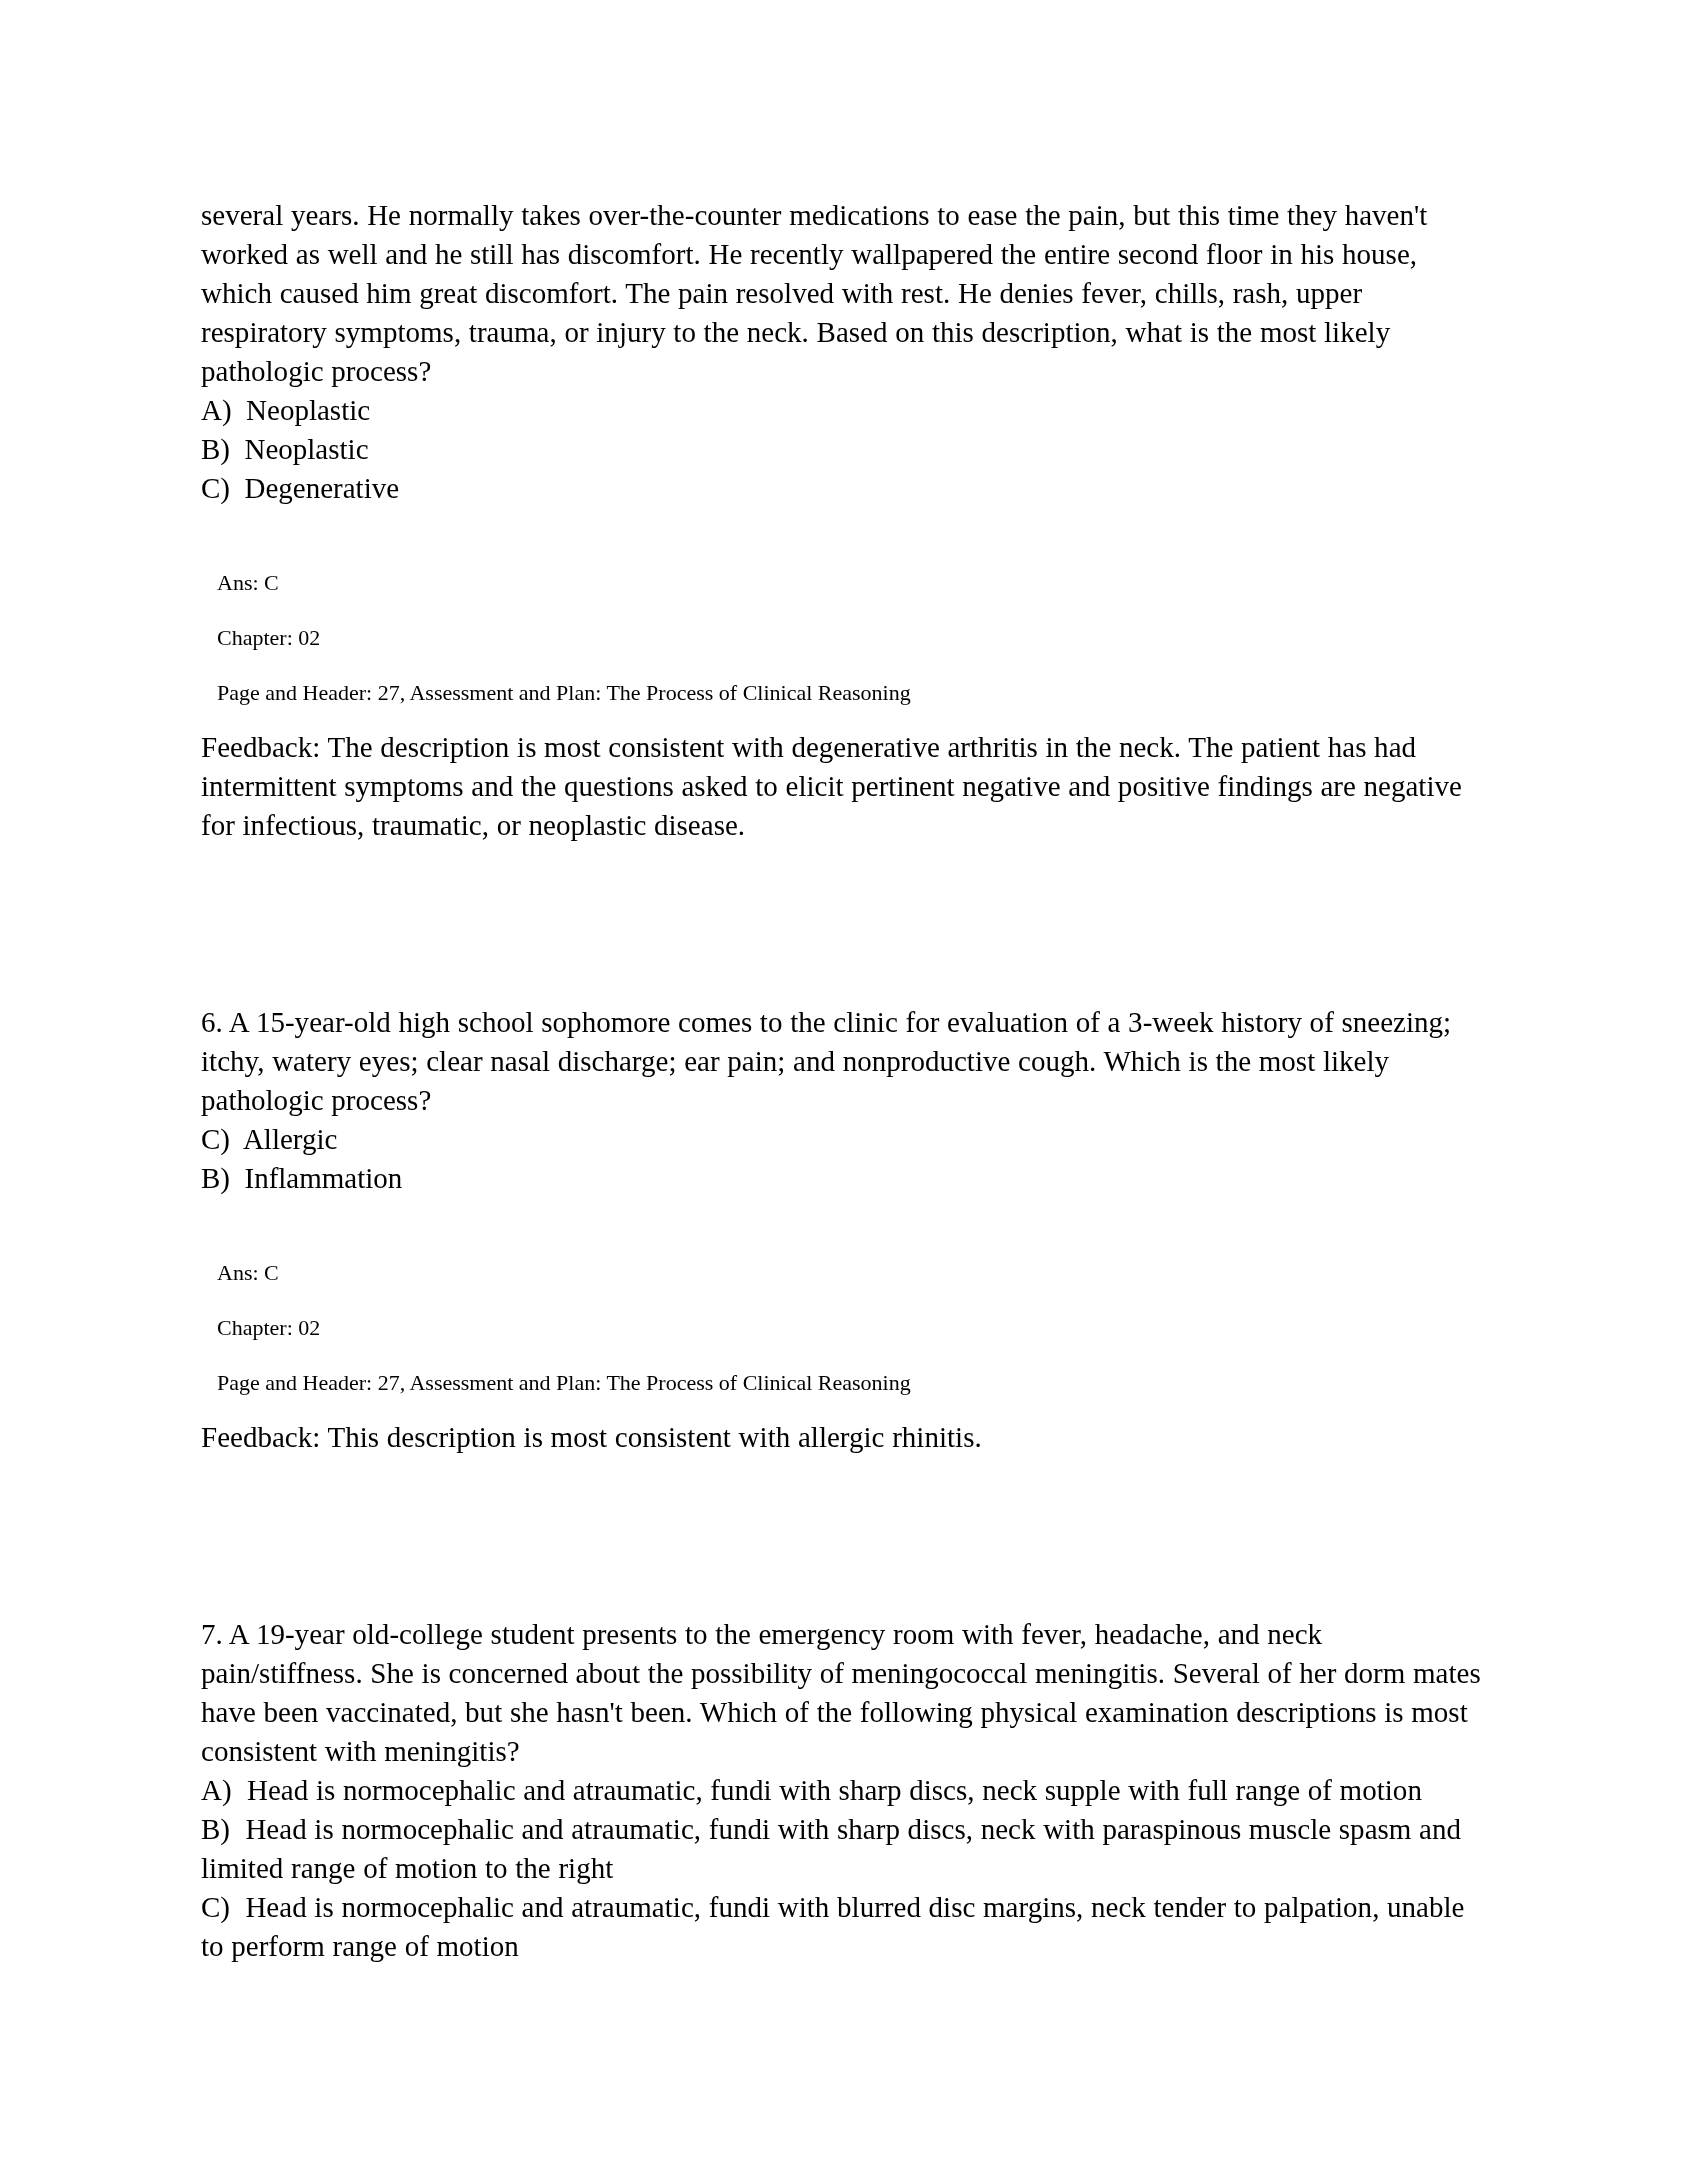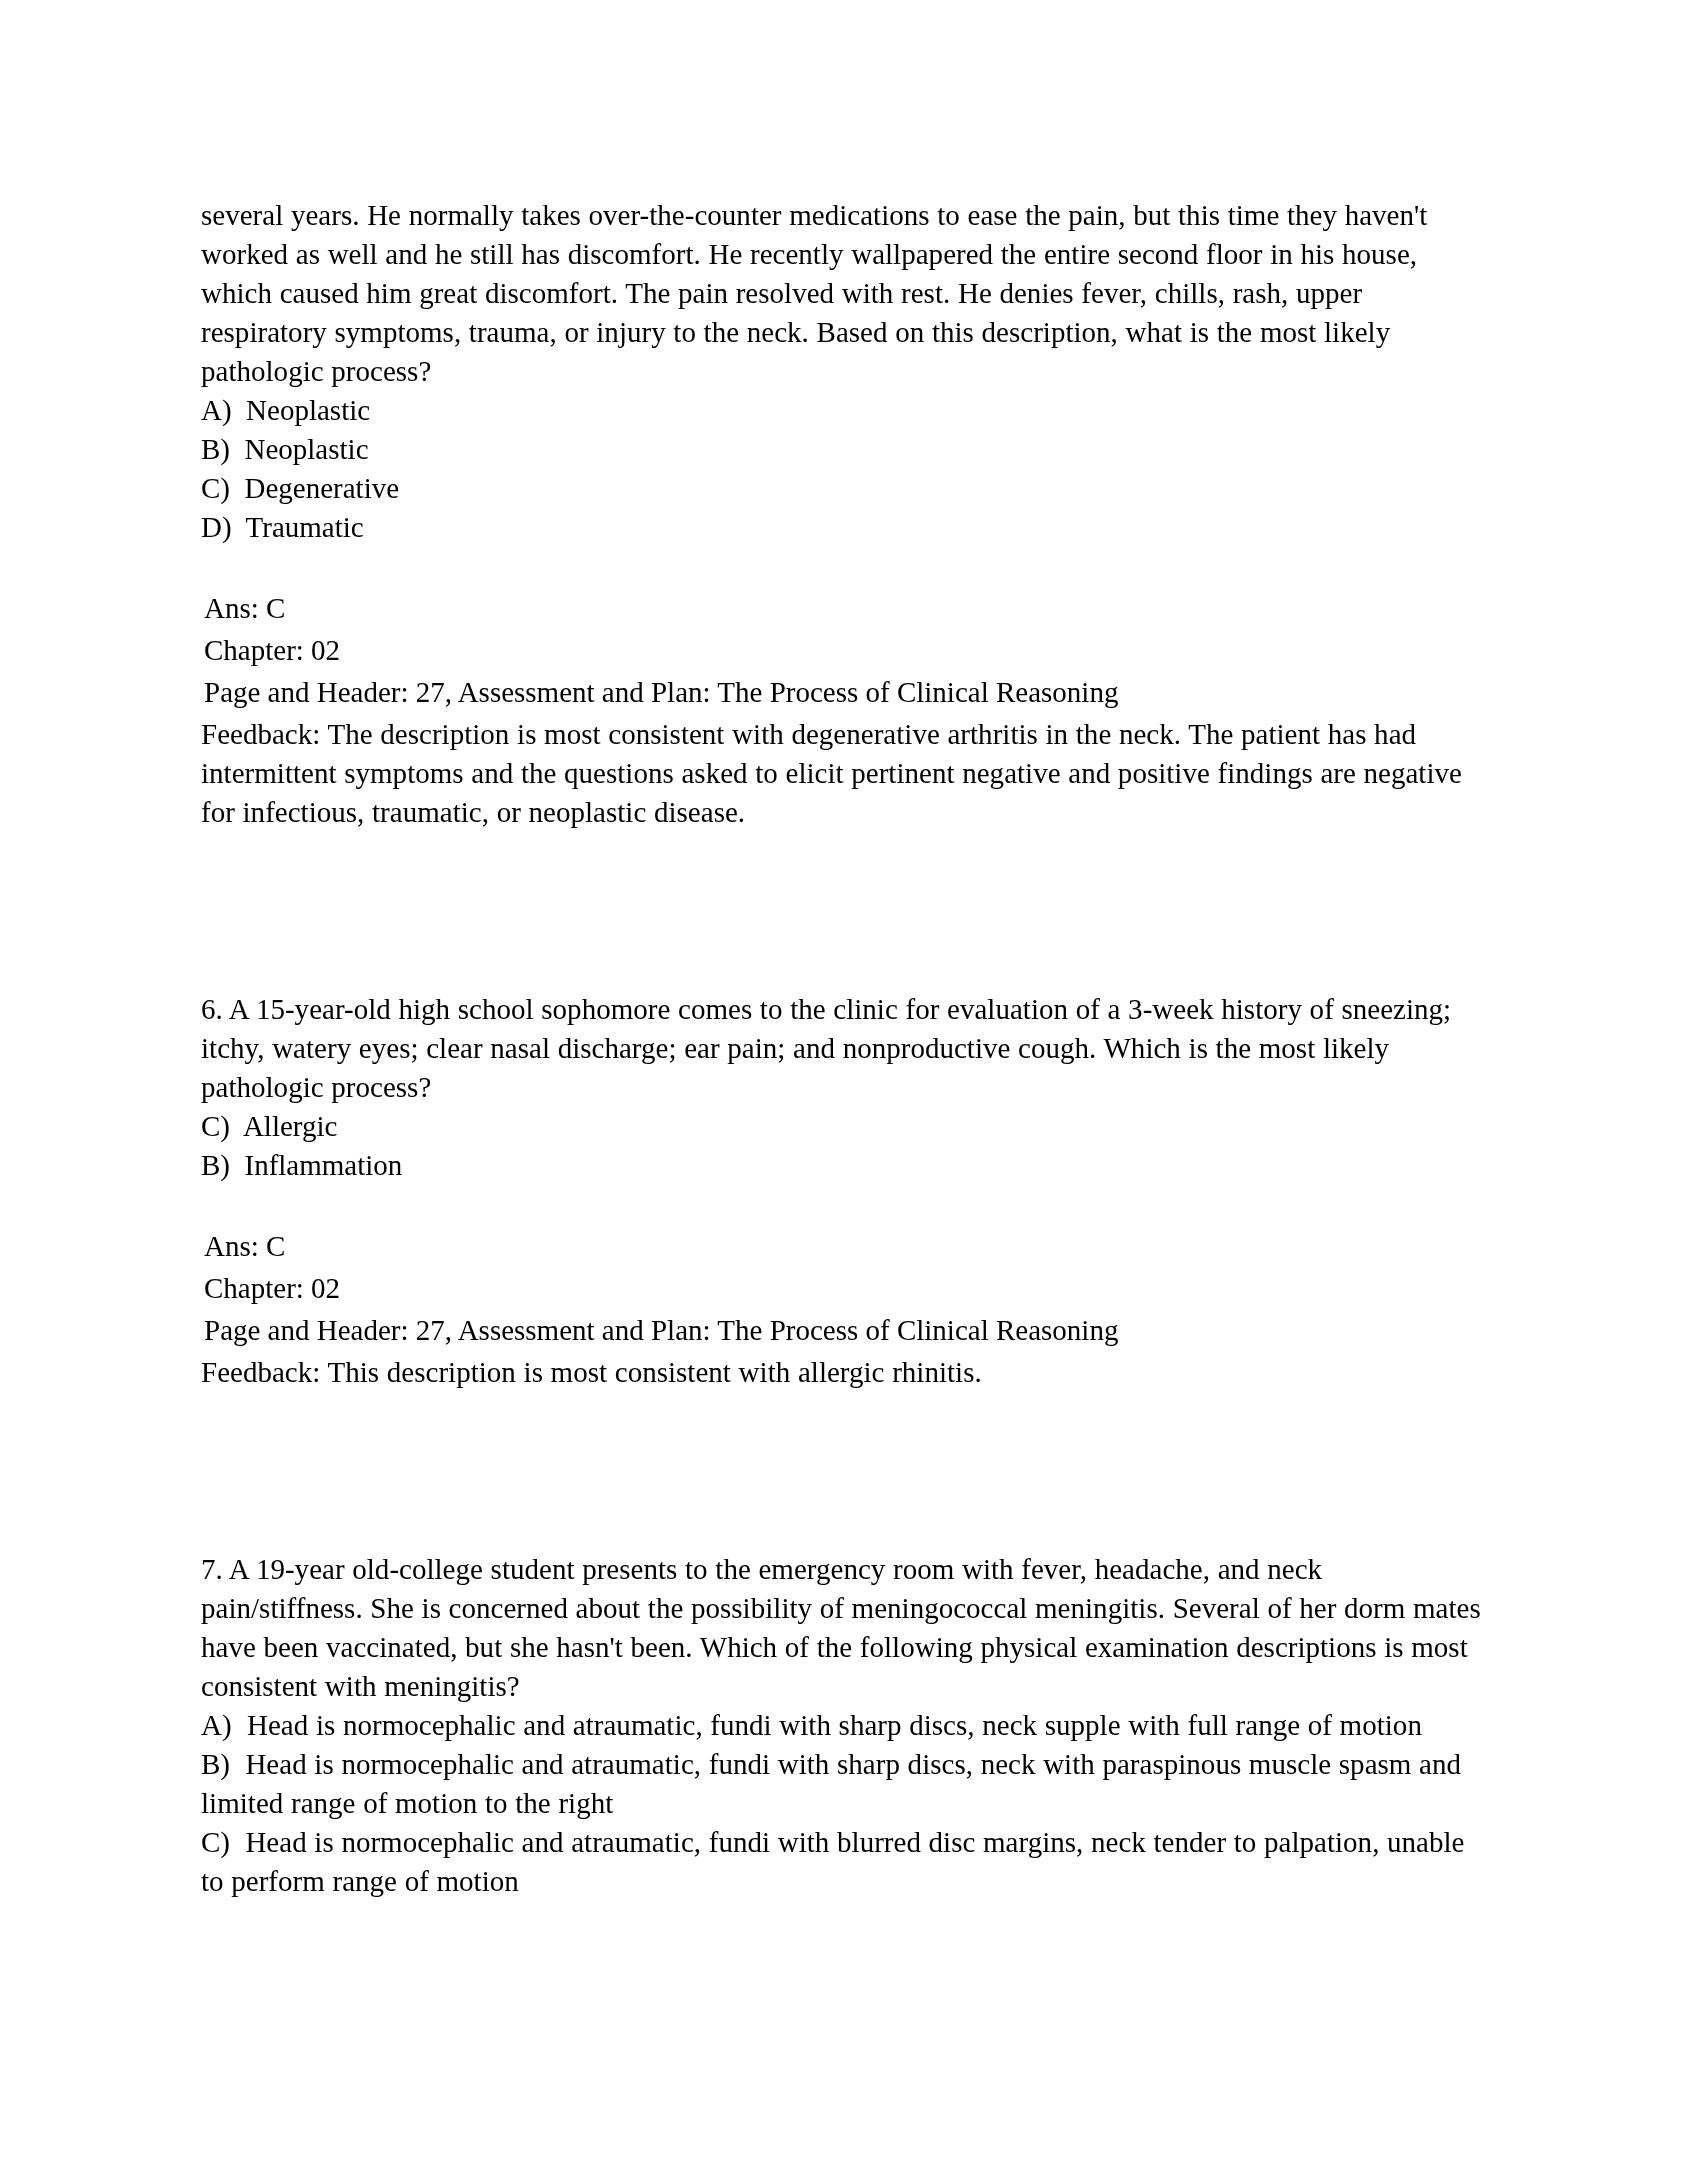--- a/index.html
+++ b/index.html
@@ -40,41 +40,40 @@
   .opt {
     font-size: 29px;
     line-height: 39px;
     margin: 0;
     white-space: normal;
   }
   .opt .lbl {
     display: inline;
   }
   .meta {
-    font-size: 29px;
+    font-size: 22px;
     line-height: 39px;
-    margin: 3px;
+    margin: 16px;
   }
   .gap-sm { height: 39px; }
   .gap-q { height: 158px; }
   .qblock { margin: 0; }
 </style>
 </head>
 <body>
 
 <div class="page">
   <div class="content">
 
     <div class="qblock">
       <p class="para">several years. He normally takes over-the-counter medications to ease the pain, but this time they haven't worked as well and he still has discomfort. He recently  wallpapered the entire second floor in his house, which caused him great discomfort.  The pain resolved with rest. He denies fever, chills, rash, upper respiratory symptoms, trauma, or injury to the neck. Based on this description, what is the most likely pathologic process?</p>
 
       <p class="opt"><span class="lbl">A)</span>&nbsp; <span>Neoplastic</span></p>
       <p class="opt"><span class="lbl">B)</span>&nbsp; <span>Neoplastic</span></p>
       <p class="opt"><span class="lbl">C)</span>&nbsp; <span>Degenerative</span></p>
-      <p class="opt"><span class="lbl">D)</span>&nbsp; <span>Traumatic</span></p>
 
       <div class="gap-sm"></div>
 
       <p class="meta">Ans:  C</p>
       <p class="meta">Chapter:  02</p>
       <p class="meta">Page and Header:  27, Assessment and Plan: The Process of Clinical Reasoning</p>
       <p class="para">Feedback:  The description is most consistent with degenerative arthritis in the neck. The patient has had intermittent symptoms and the questions asked to elicit pertinent negative and positive findings are negative for infectious, traumatic, or neoplastic disease.</p>
     </div>
 
     <div class="gap-q"></div>

